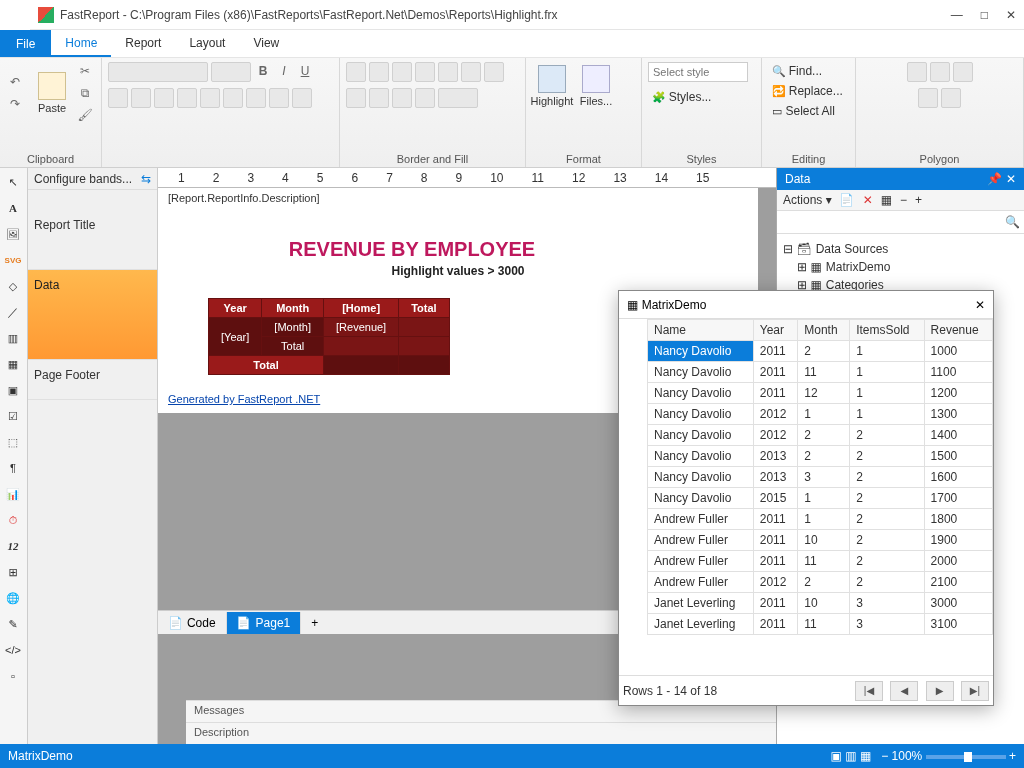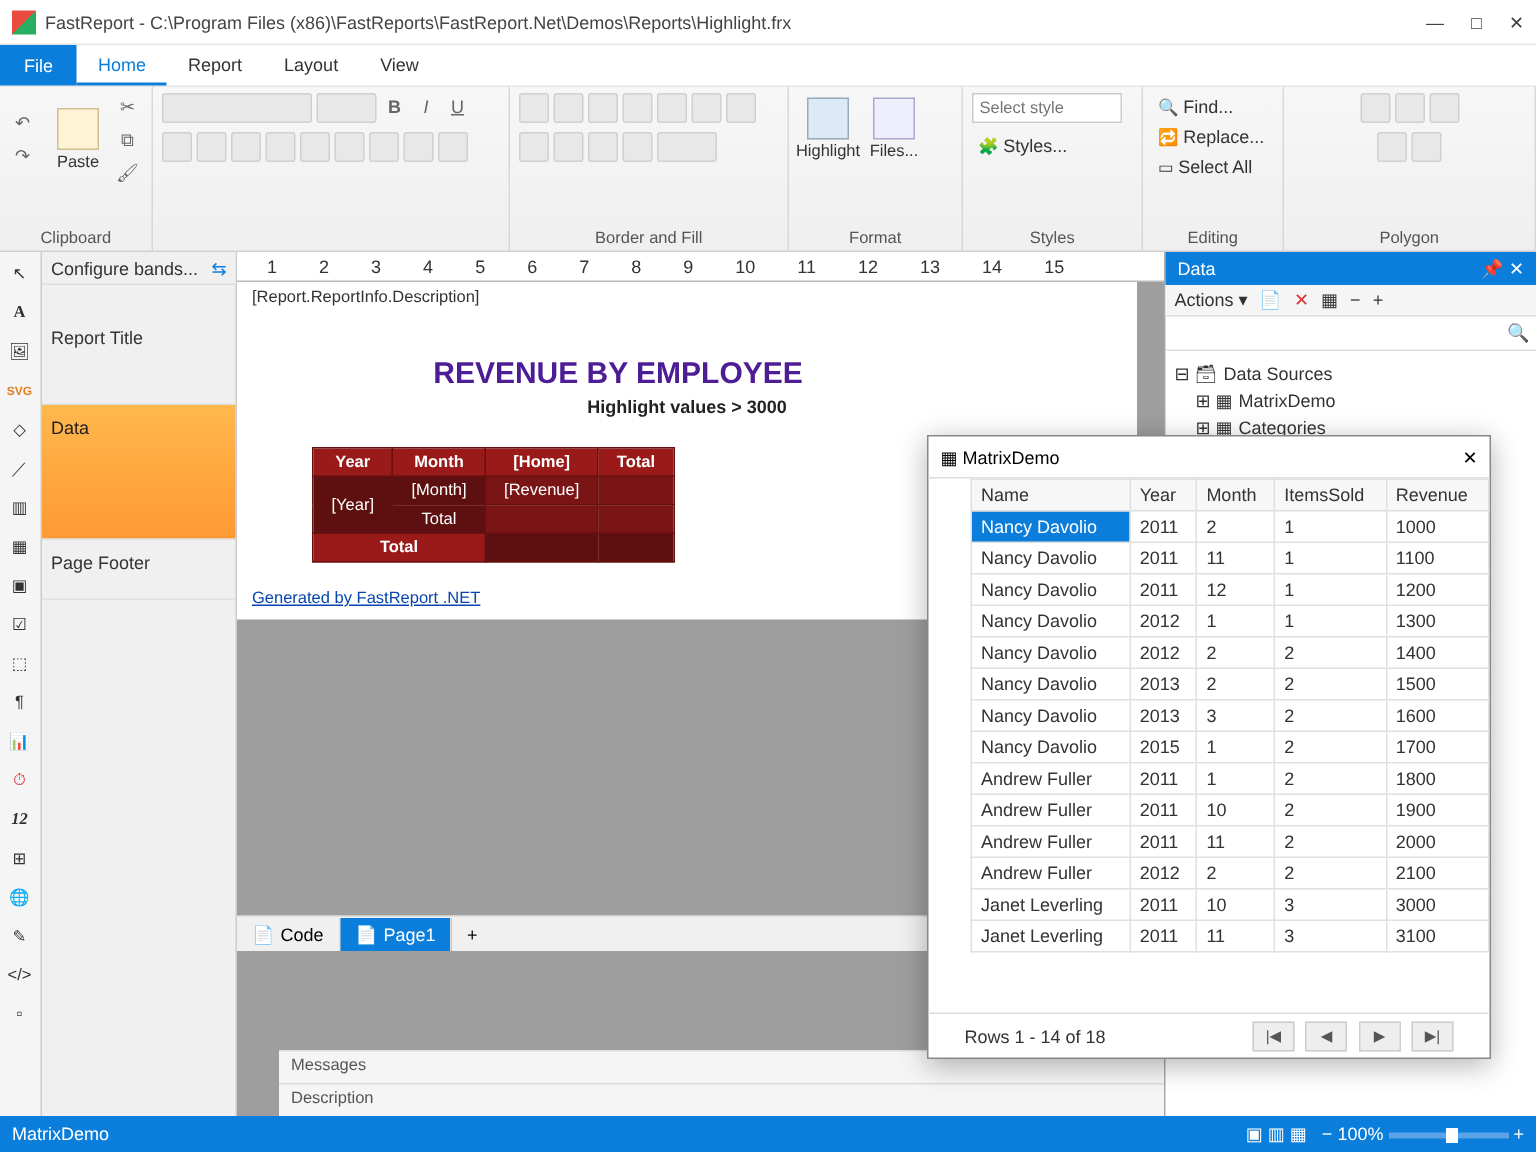--- a/index.html
+++ b/index.html
@@ -1,17 +1,17 @@
 <!DOCTYPE html>
 <html><head>
 <meta charset="utf-8">
 <style>
 * { box-sizing: border-box; margin: 0; padding: 0; font-family: "Segoe UI", Tahoma, sans-serif; font-size: 12px; }
 body { width: 1024px; height: 768px; overflow: hidden; background: #fff; position: relative; }
-.titlebar { height: 30px; background: #fff; display: flex; align-items: center; padding: 0 8px; border-bottom: 1px solid #e5e5e5; }
+.titlebar { height: 30px; background: #fff; display: flex; align-items: center; padding: 0 8px; border-bottom: 1px solid #e5e5e5; margin-left: 30px; }
 .titlebar .logo { width: 16px; height: 16px; background: linear-gradient(135deg,#e74c3c 50%,#27ae60 50%); margin-right: 6px; }
 .titlebar .title { color: #444; flex: 1; }
 .winbtns { display: flex; gap: 18px; color: #444; }
 .winbtns span { cursor: pointer; }
 .menubar { height: 28px; display: flex; align-items: center; background: #fff; border-bottom: 1px solid #e5e5e5; }
 .menubar .file { background: #0b7dda; color: #fff; padding: 6px 16px; height: 100%; display: flex; align-items: center; }
 .menubar .mitem { padding: 6px 14px; color: #333; height: 100%; display: flex; align-items: center; border-bottom: 2px solid transparent; }
 .menubar .mitem.active { color: #0b7dda; border-bottom: 2px solid #0b7dda; }
 .ribbon { height: 110px; background: linear-gradient(#f7f7f7,#efefef); border-bottom: 1px solid #cfcfcf; display: flex; }
 .rgroup { border-right: 1px solid #d8d8d8; padding: 4px 6px 2px 6px; display: flex; flex-direction: column; justify-content: space-between; }
@@ -28,21 +28,21 @@
 .ltoolbar .ti { width: 20px; height: 20px; display: flex; align-items: center; justify-content: center; font-size: 11px; color: #333; }
 .bands { width: 130px; background: #f0f0f0; border-right: 1px solid #ccc; display: flex; flex-direction: column; }
 .bands .bhead { height: 22px; padding: 4px 6px; color: #333; background: #f0f0f0; border-bottom: 1px solid #ddd; display:flex; align-items:center; justify-content:space-between;}
 .band { padding: 8px 6px; border-bottom: 1px solid #e0e0e0; color: #333; }
 .band.sel { background: linear-gradient(#ffb84d,#ff9933); color: #222; }
 .canvas-wrap { flex: 1; background: #9e9e9e; position: relative; overflow: hidden; }
 .ruler { height: 20px; background: #fff; border-bottom: 1px solid #bbb; position: relative; font-size: 9px; color: #333; display:flex; align-items:center; padding-left:20px; gap:28px;}
 .page { position: absolute; top: 20px; left: 0; width: 600px; background: #fff; }
 .pobj { position: absolute; }
 .pdesc { left: 10px; top: 4px; color: #333; font-size: 11px; }
-.ptitle { left: 0; top: 50px; width: 508px; text-align: center; font-weight: bold; font-size: 20px; color: #4c1d95; }
+.ptitle { left: 0; top: 50px; width: 508px; text-align: center; font-weight: bold; font-size: 20px; color: #be185d; }
 .psub { left: 0; top: 76px; width: 600px; text-align: center; font-weight: bold; font-size: 12px; color: #222; }
 .matrix { left: 50px; top: 110px; border-collapse: collapse; }
 .matrix td { border: 1px solid #661010; background: #7a1515; color: #fff; font-size: 11px; padding: 3px 12px; text-align: center; }
 .matrix td.hd { background: #9a1a1a; font-weight: bold; }
 .matrix td.dk { background: #5e0f0f; }
 .plink { left: 10px; top: 205px; color: #0645ad; text-decoration: underline; font-size: 11px; }
 .graypad { position: absolute; top: 245px; left: 0; right: 0; bottom: 0; background: #9e9e9e; }
 .tabs { position: absolute; left: 28px; right: 0; bottom: 110px; height: 24px; background: #f0f0f0; border-top: 1px solid #ccc; display: flex; align-items:center; }
 .tabs .tab { padding: 4px 10px; display: flex; align-items: center; gap: 4px; border-right: 1px solid #ddd; }
 .tabs .tab.active { background: #0b7dda; color: #fff; }
@@ -55,21 +55,21 @@
 .dptree { padding: 6px; font-size: 12px; color: #333; }
 .dptree .tn { padding: 2px 0 2px 14px; display:flex; align-items:center; gap:4px;}
 .statusbar { position: absolute; left: 0; right: 0; bottom: 0; height: 24px; background: #0b7dda; color: #fff; display: flex; align-items: center; padding: 0 8px; justify-content: space-between; font-size: 11px; }
 .floatwin { position: absolute; left: 618px; top: 290px; width: 376px; height: 416px; background: #fff; border: 1px solid #888; box-shadow: 0 4px 18px rgba(0,0,0,0.3); display: flex; flex-direction: column; }
 .fwhead { height: 28px; display: flex; align-items: center; justify-content: space-between; padding: 0 8px; border-bottom: 1px solid #ddd; }
 .fwgrid { flex: 1; overflow: auto; padding-left: 28px; }
 .fwgrid table { width: 100%; border-collapse: collapse; }
 .fwgrid th, .fwgrid td { border: 1px solid #e0e0e0; padding: 3px 6px; font-size: 12px; text-align: left; color: #333; }
 .fwgrid th { background: #f7f7f7; font-weight: normal; }
 .fwgrid tr.sel td:first-child { background: #0b7dda; color: #fff; }
-.fwfoot { height: 30px; border-top: 1px solid #ddd; display: flex; align-items: center; justify-content: space-between; padding: 0 24px; font-size: 12px; color: #333; }
+.fwfoot { height: 30px; border-top: 1px solid #ddd; display: flex; align-items: center; justify-content: space-between; padding: 0 4px; font-size: 12px; color: #333; }
 .navbtn { width: 28px; height: 20px; background: #eee; border: 1px solid #ccc; display: inline-flex; align-items: center; justify-content: center; font-size: 10px; color: #555; margin-left: 4px; }
 </style>
 </head>
 <body>
 
 <div class="titlebar">
   <div class="logo"></div>
   <div class="title">FastReport - C:\Program Files (x86)\FastReports\FastReport.Net\Demos\Reports\Highlight.frx</div>
   <div class="winbtns">
     <span>—</span>

